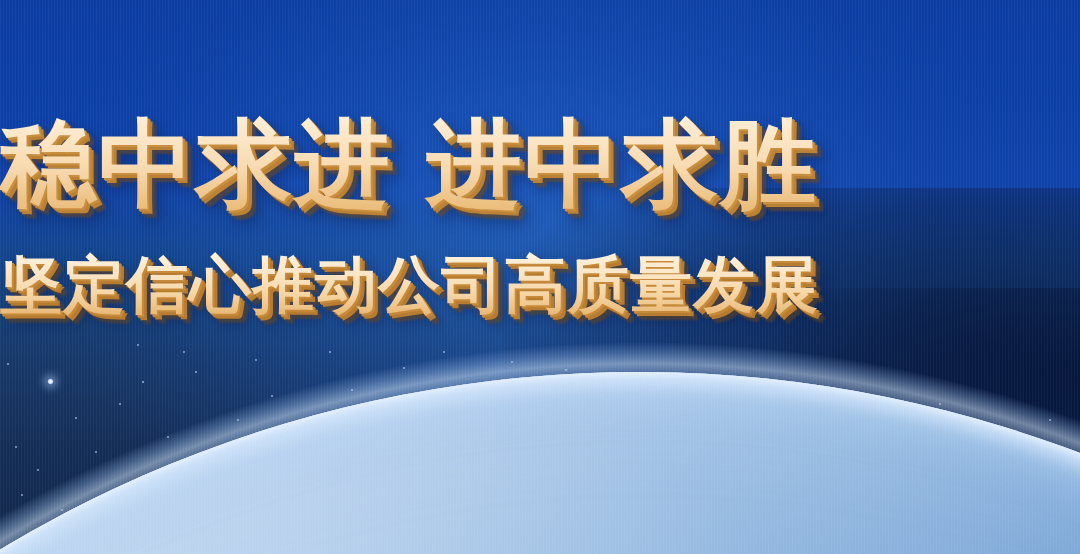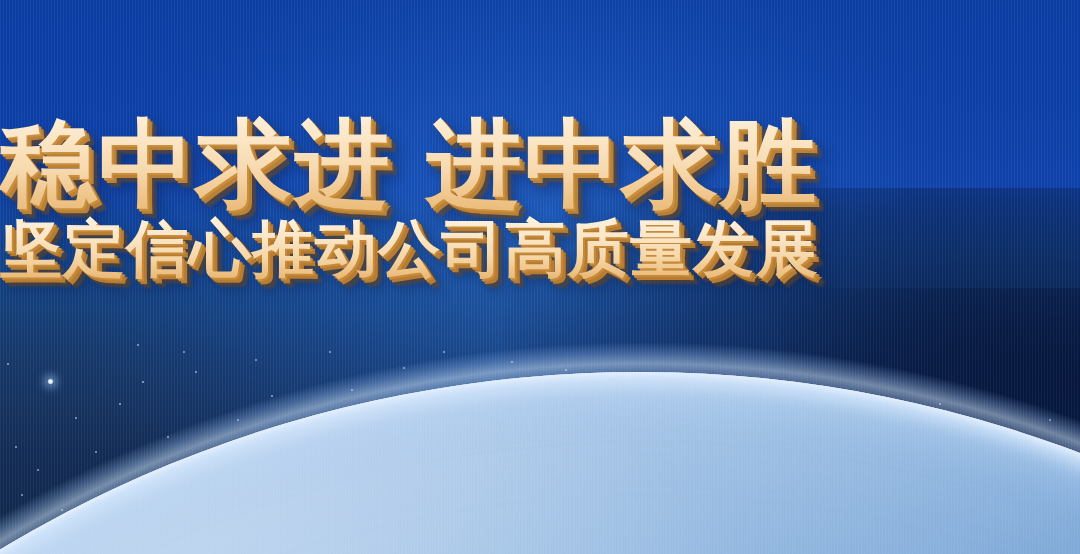--- a/index.html
+++ b/index.html
@@ -221,20 +221,21 @@
     -webkit-text-fill-color: transparent;
     filter:
       drop-shadow(2px 2px 0 #c98f3f)
       drop-shadow(3px 3px 0 #bb8135)
       drop-shadow(4px 4px 1px rgba(120,76,22,0.55))
       drop-shadow(5px 6px 7px rgba(10,30,80,0.45));
   }
   .headline .gap { display: inline-block; width: 34px; }
 
   .subline {
+    margin-top: 36px;
     font-family: "Liberation Sans", "DejaVu Sans", sans-serif;
     font-weight: bold;
     font-size: 62px;
     line-height: 66px;
     letter-spacing: 1px;
     white-space: nowrap;
     background-image: linear-gradient(180deg,
       #fdf2e0 0%,
       #fbe7c9 30%,
       #f6d7a8 62%,

